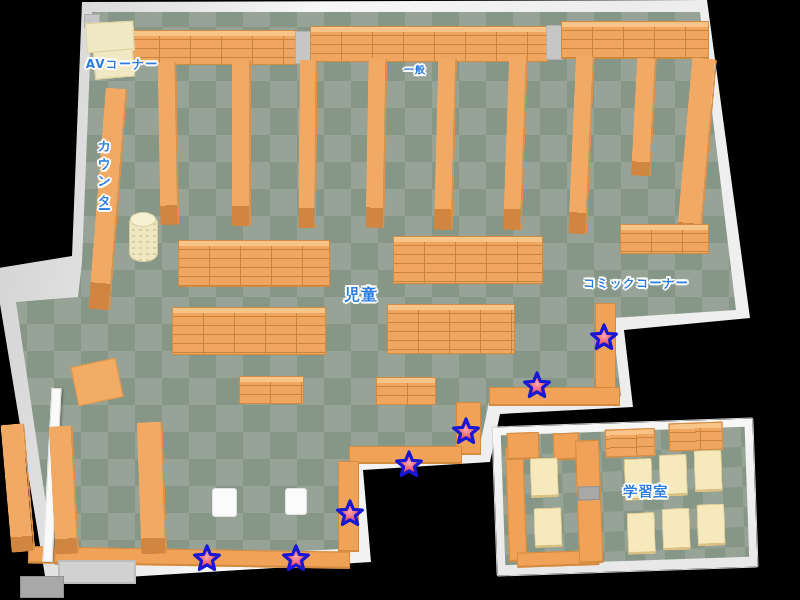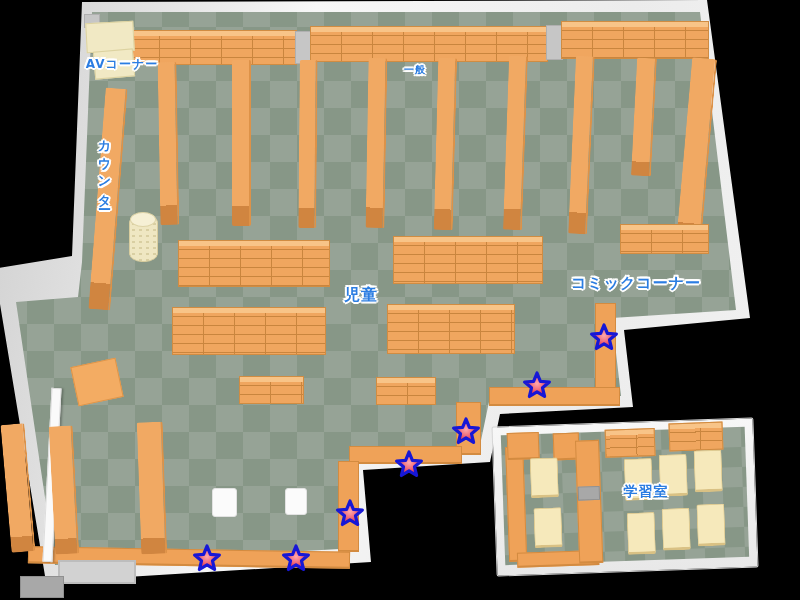--- a/index.html
+++ b/index.html
@@ -143,21 +143,21 @@
       <div class="abs f-desk" style="left: 131px; top: 90px; width: 26px; height: 38px;"></div>
       <div class="abs f-desk" style="left: 166px; top: 87px; width: 26px; height: 38px;"></div>
       <div class="abs f-desk" style="left: 201px; top: 84px; width: 26px; height: 38px;"></div>
     </div>
 
   <div id="label-layer" class="abs">
       <div class="abs map-label" style="left: 122px; top: 64px; font-size: 12px;">AVコーナー</div>
       <div class="abs map-label vertical" style="left: 104px; top: 168px; font-size: 13px;">カウンター</div>
       <div class="abs map-label" style="left: 415px; top: 70px; font-size: 10px;">一般</div>
       <div class="abs map-label" style="left: 361px; top: 295px; font-size: 16px;">児童</div>
-      <div class="abs map-label" style="left: 636px; top: 283px; font-size: 15px;">コミックコーナー</div>
+      <div class="abs map-label" style="left: 636px; top: 283px; font-size: 12px;">コミックコーナー</div>
       <div class="abs map-label" style="left: 646px; top: 492px; font-size: 14px;">学習室</div>
     </div>
   <div id="star-layer" class="abs">
       <div class="abs star-marker" style="left: 587px; top: 320px;"><svg width="34" height="34" viewBox="0 0 34 34">
     <polygon points="17,5 20.4,13.3 29.4,14 22.5,19.8 24.6,28.5 17,23.8 9.4,28.5 11.5,19.8 4.6,14 13.6,13.3" fill="url(#starGrad)" stroke="#1717d6" stroke-width="3.2" stroke-linejoin="round"></polygon>
         </svg></div>
       <div class="abs star-marker" style="left: 520px; top: 368px;"><svg width="34" height="34" viewBox="0 0 34 34">
     <polygon points="17,5 20.4,13.3 29.4,14 22.5,19.8 24.6,28.5 17,23.8 9.4,28.5 11.5,19.8 4.6,14 13.6,13.3" fill="url(#starGrad)" stroke="#1717d6" stroke-width="3.2" stroke-linejoin="round"></polygon>
         </svg></div>
       <div class="abs star-marker" style="left: 449px; top: 414px;"><svg width="34" height="34" viewBox="0 0 34 34">

